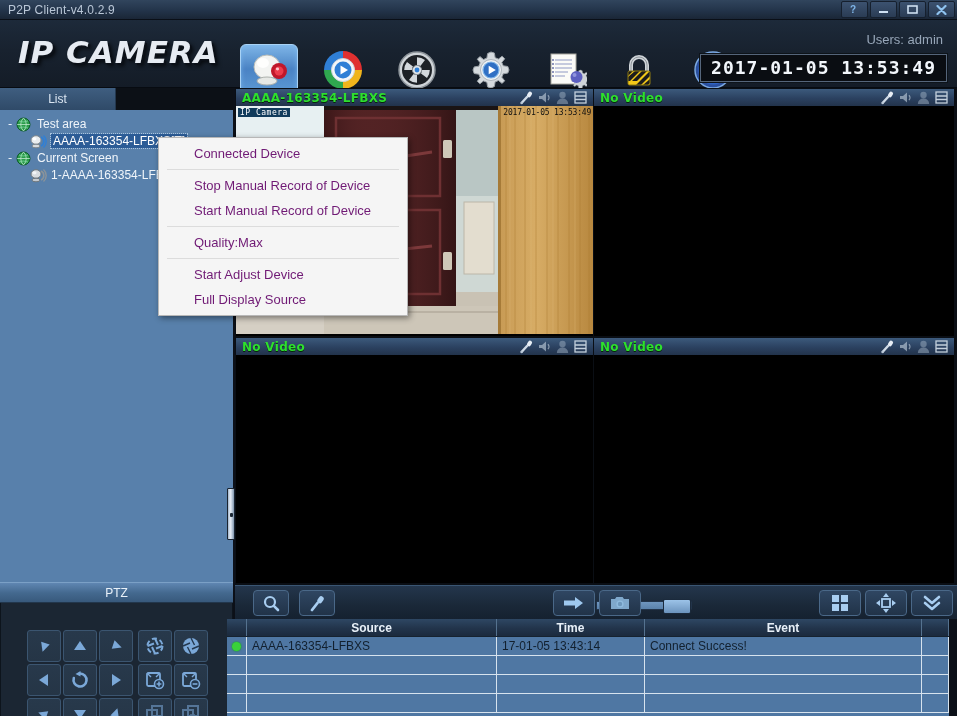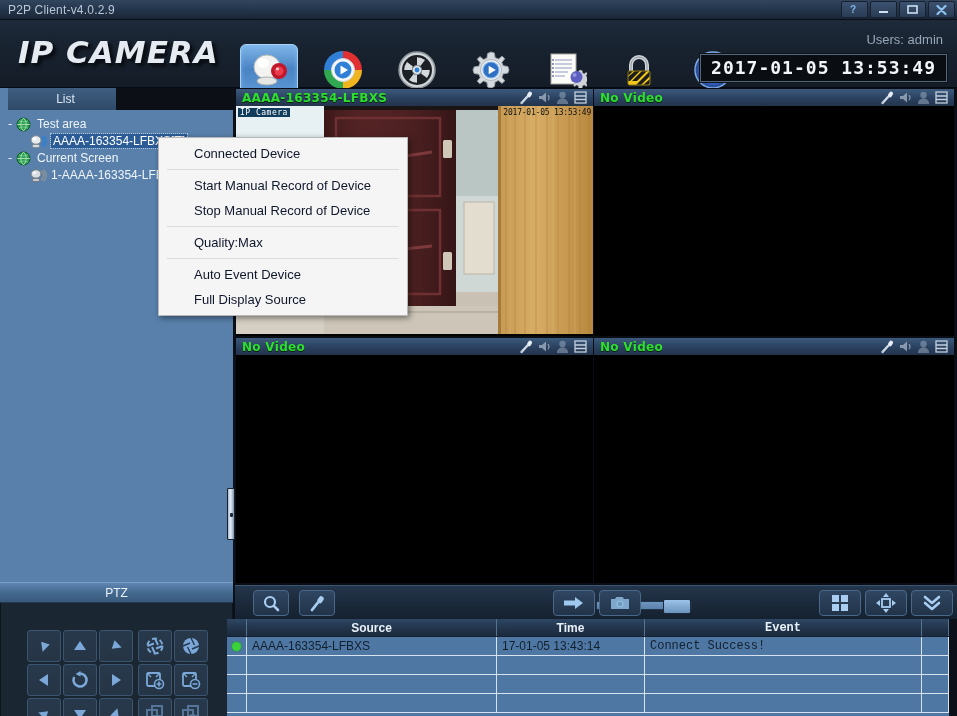--- a/index.html
+++ b/index.html
@@ -75,21 +75,21 @@
     letter-spacing: 1px;
     box-shadow: 0 0 0 1px #0d1319;
   }
 
   
   .sidebar {
     position: absolute; left: 0; top: 88px; width: 233px; height: 628px;
     background: #5880ab;
   }
   .listtab {
-    position: absolute; left: 8px; top: 0; width: 116px; height: 22px;
+    position: absolute; left: 0; top: 0; width: 116px; height: 22px;
     background: linear-gradient(180deg, #3f5e80 0%, #2f4a68 100%);
     color: #dbe6f2; font-size: 12px;
     display: flex; align-items: center; justify-content: center;
     border-right: 1px solid #24384f;
   }
   .tabfill {
     position: absolute; left: 116px; top: 0; width: 117px; height: 22px;
     background: #0c1016;
   }
   .tree {
@@ -239,35 +239,35 @@
     padding-left: 5px;
     border-right: 1px solid #d7e3ee;
     background: #4f77a3;
     overflow: hidden; white-space: nowrap;
   }
   .evrow div.c-dot { justify-content: center; padding-left: 0; }
   .dot { width: 9px; height: 9px; border-radius: 50%; background: #3ad13a; box-shadow: 0 0 2px #0a0; }
   .col-dot { width: 20px; flex: 0 0 20px; }
   .col-src { width: 250px; flex: 0 0 250px; }
   .col-time { width: 148px; flex: 0 0 148px; }
-  .col-evt { flex: 1 1 auto; font-family: Liberation Mono, monospace; }
+  .col-evt { flex: 1 1 auto; }
   .col-end { width: 27px; flex: 0 0 27px; }
 
   
   .ctxmenu {
     position: absolute; left: 158px; top: 137px; width: 250px;
     background: #f5f5f5;
     border: 1px solid #b7b7b7;
     box-shadow: 2px 2px 6px rgba(0,0,0,.45);
     padding: 3px 0;
     z-index: 50;
   }
   .mitem {
     height: 25px; display: flex; align-items: center;
-    font-size: 13px; color: #0f172a;
+    font-size: 13px; color: #701a75;
     padding-left: 35px; position: relative;
   }
   .mitem .check {
     position: absolute; left: 4px; top: 2px;
     width: 25px; height: 21px;
     background: #cde8f8; border: 1px solid #8fc5e6;
     display: flex; align-items: center; justify-content: center;
   }
   .msep { height: 1px; background: #dcdcdc; margin: 3px 8px; }
 </style>
@@ -919,31 +919,31 @@
       <div class="col-end"></div>
     </div>
   </div>
 
   <div class="ctxmenu">
     <div class="mitem">
         <span>Connected Device</span>
       </div>
     <div class="msep"></div>
     <div class="mitem">
+        <span>Stop Manual Record of Device</span>
+      </div>
+    <div class="mitem">
         <span>Start Manual Record of Device</span>
-      </div>
-    <div class="mitem">
-        <span>Stop Manual Record of Device</span>
       </div>
     <div class="msep"></div>
     <div class="mitem">
         <span>Quality:Max</span>
       </div>
     <div class="msep"></div>
     <div class="mitem">
-        <span>Auto Event Device</span>
+        <span>Start Adjust Device</span>
       </div>
     <div class="mitem">
         <span>Full Display Source</span>
       </div>
   </div>
 
 </div>
 
 </body></html>

